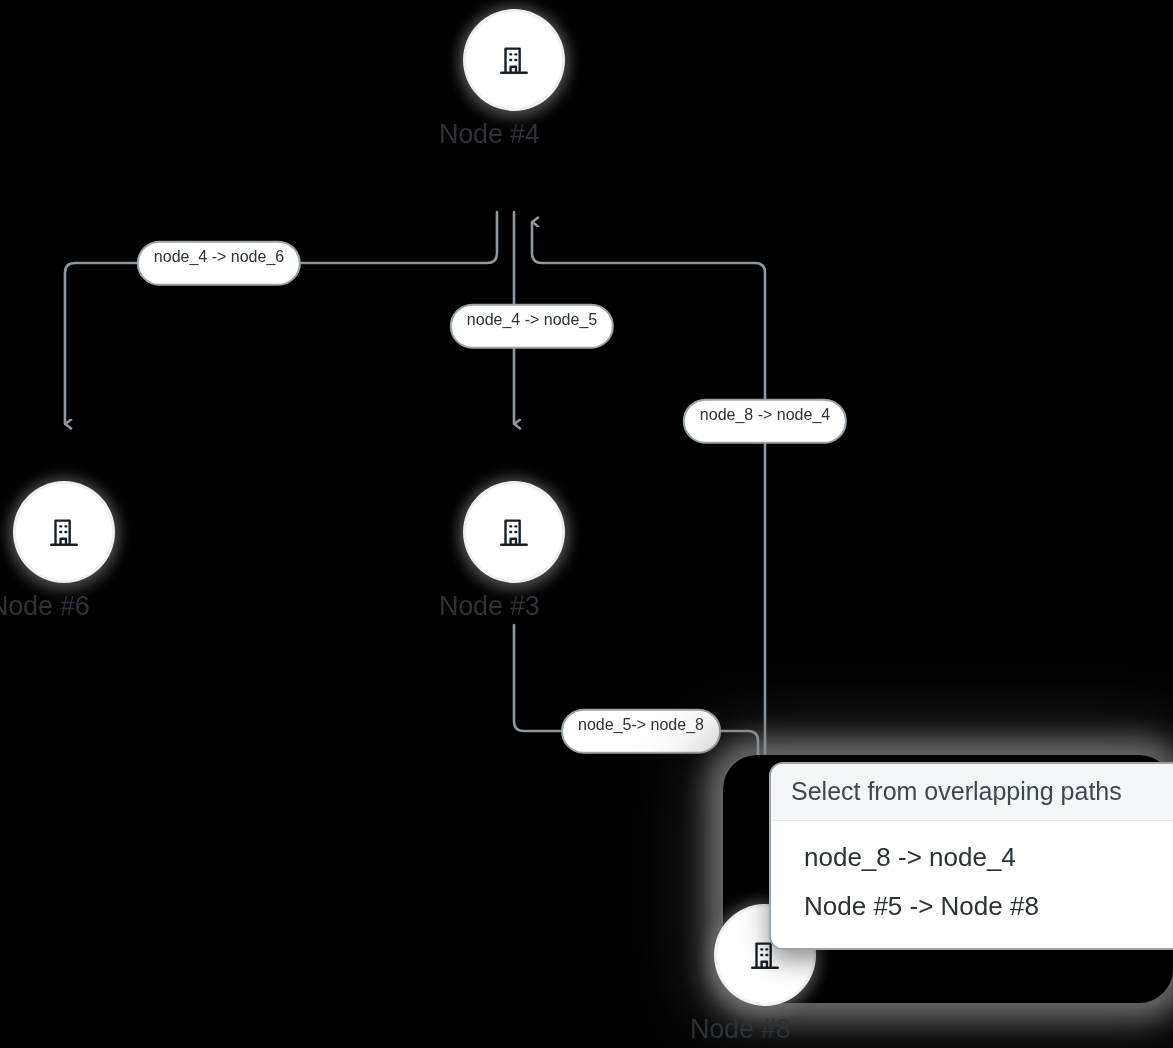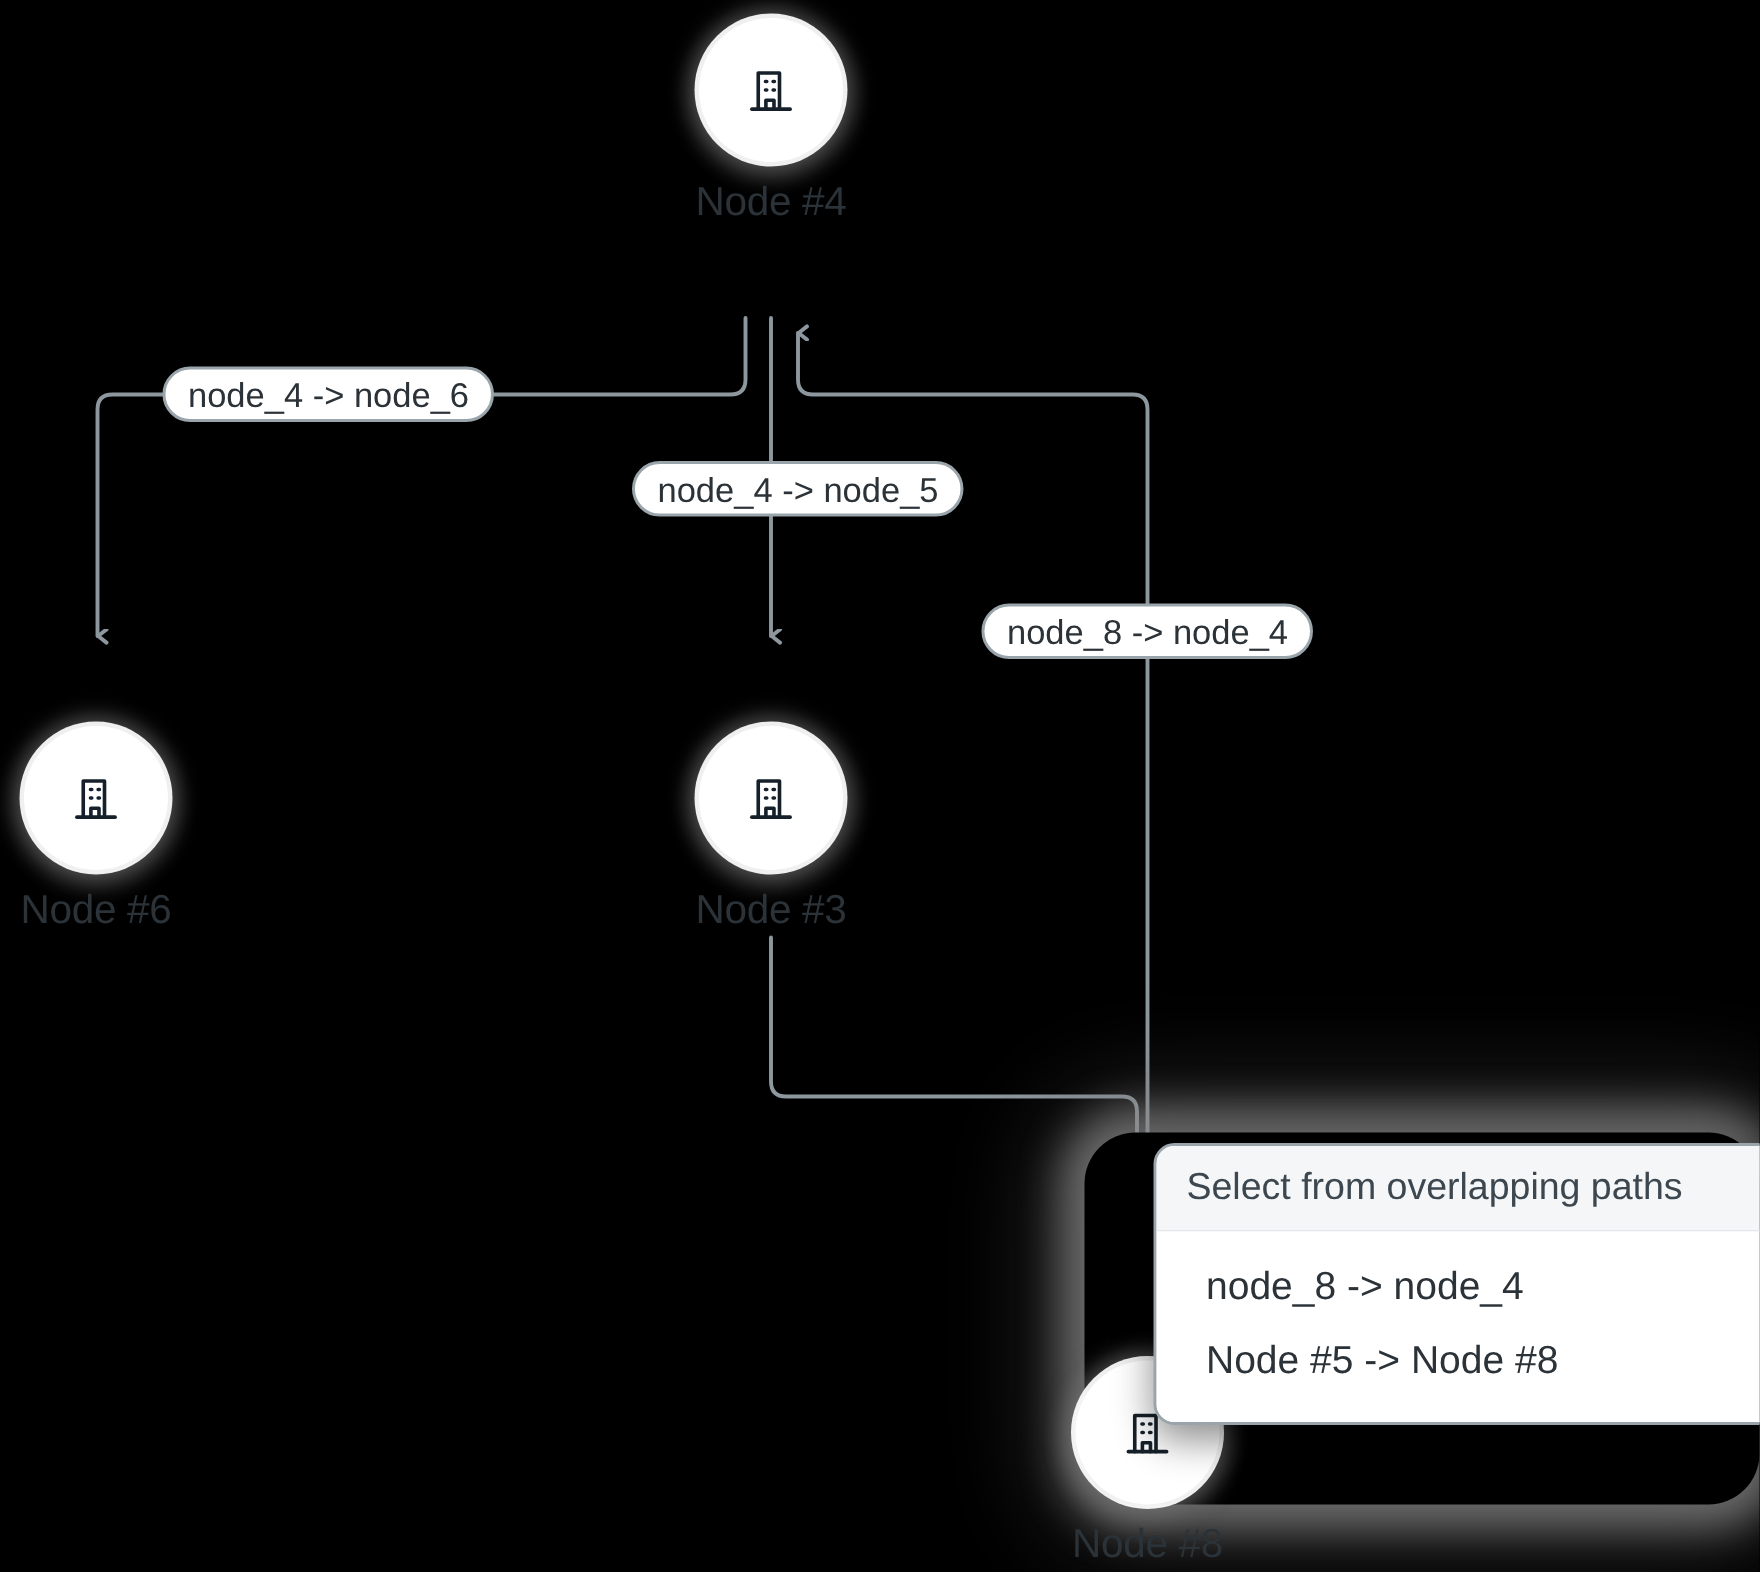--- a/index.html
+++ b/index.html
@@ -24,21 +24,20 @@
     left: 0; top: 0;
     width: 1173px; height: 1048px;
     pointer-events: none;
   }
 
   
   .node {
     position: absolute;
     width: 150px;
     margin-left: -75px;
-    text-align: center;
     z-index: 5;
   }
   .node-circle {
     width: 96px; height: 96px;
     margin: 0 auto;
     border-radius: 50%;
     background: #ffffff;
     display: flex;
     align-items: center;
     justify-content: center;
@@ -57,22 +56,22 @@
   }
 
   
   .edge-label {
     position: absolute;
     transform: translate(-50%, -50%);
     background: #ffffff;
     color: #2b3238;
     border: 2px solid #9aa4ab;
     border-radius: 999px;
-    padding: 5px 15px 3px 15px;
-    font-size: 23px;
+    padding: 5px 15px 18px 15px;
+    font-size: 16px;
     line-height: 1.1;
     white-space: nowrap;
     z-index: 6;
   }
 
   
   .selection-halo {
     position: absolute;
     border-radius: 34px;
     background: #000000;
@@ -143,20 +142,23 @@
   </div>
 
   <div class="edge-label" style="left:532px; top:326px;">
     <span>node_4 -&gt; node_5</span>
   </div>
 
   <div class="edge-label" style="left:765px; top:421px;">
     <span>node_8 -&gt; node_4</span>
   </div>
 
+  <div class="edge-label" style="left:641px; top:731px;">
+    <span>node_5-&gt; node_8</span>
+  </div>
 
   <div class="node" style="left:514px; top:12px;">
     <div class="node-circle">
       <span class="node-icon">
         <svg width="34" height="34" viewBox="0 0 24 24" fill="none" stroke="#16202a" stroke-width="1.7" stroke-linecap="round" stroke-linejoin="round">
           <path d="M6 21V4h10v17"></path>
           <path d="M3 21h18"></path>
           <path d="M9.4 8h0.6M13 8h0.6M9.4 12h0.6M13 12h0.6"></path>
           <path d="M9.6 21v-4.2h3.8V21"></path>
         </svg>

